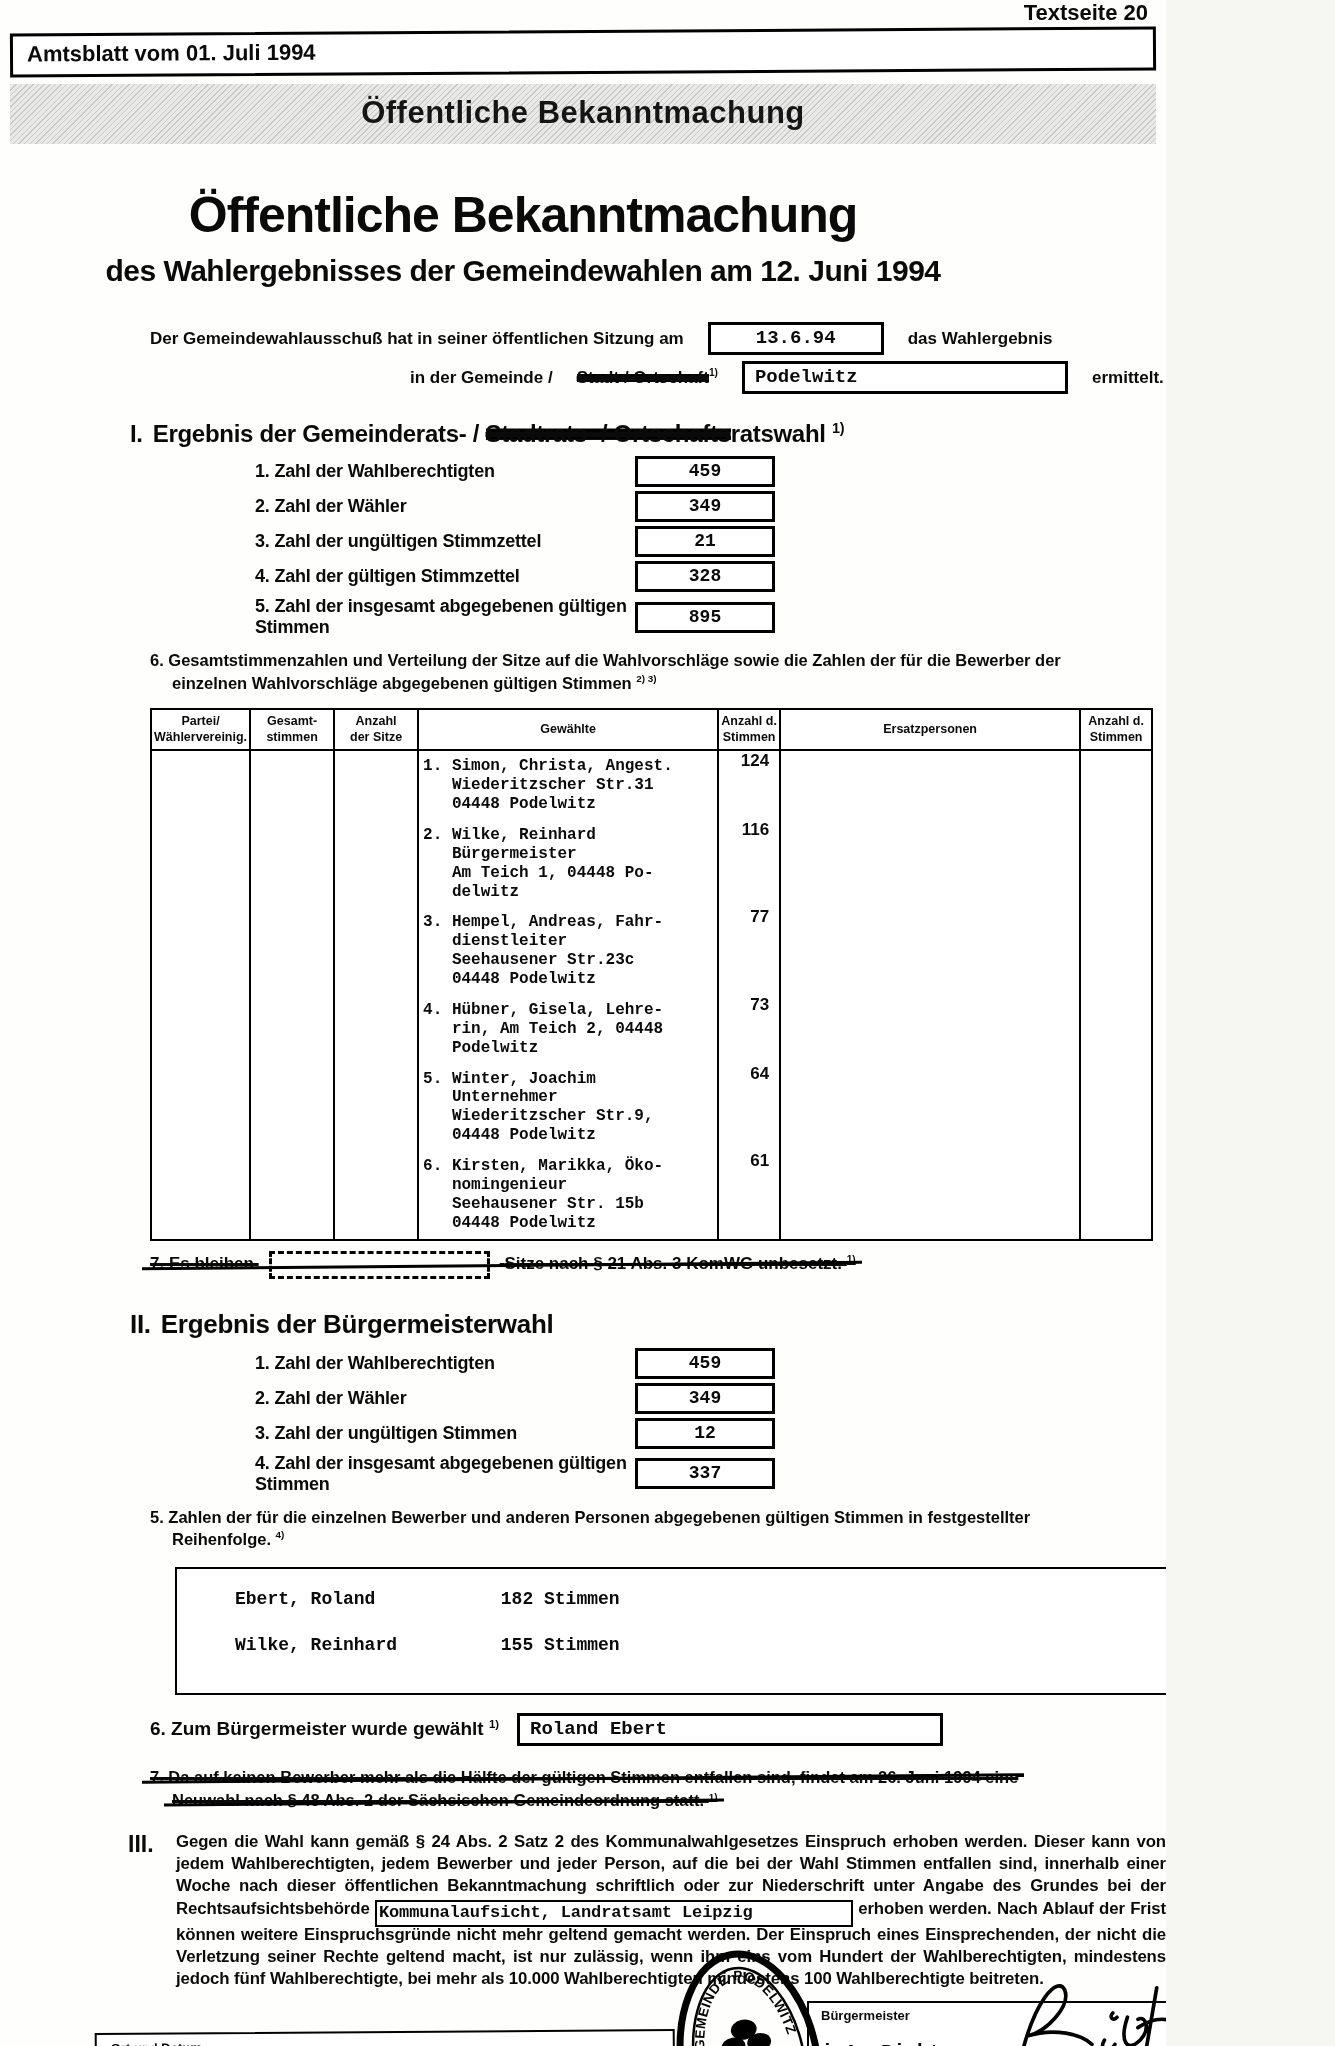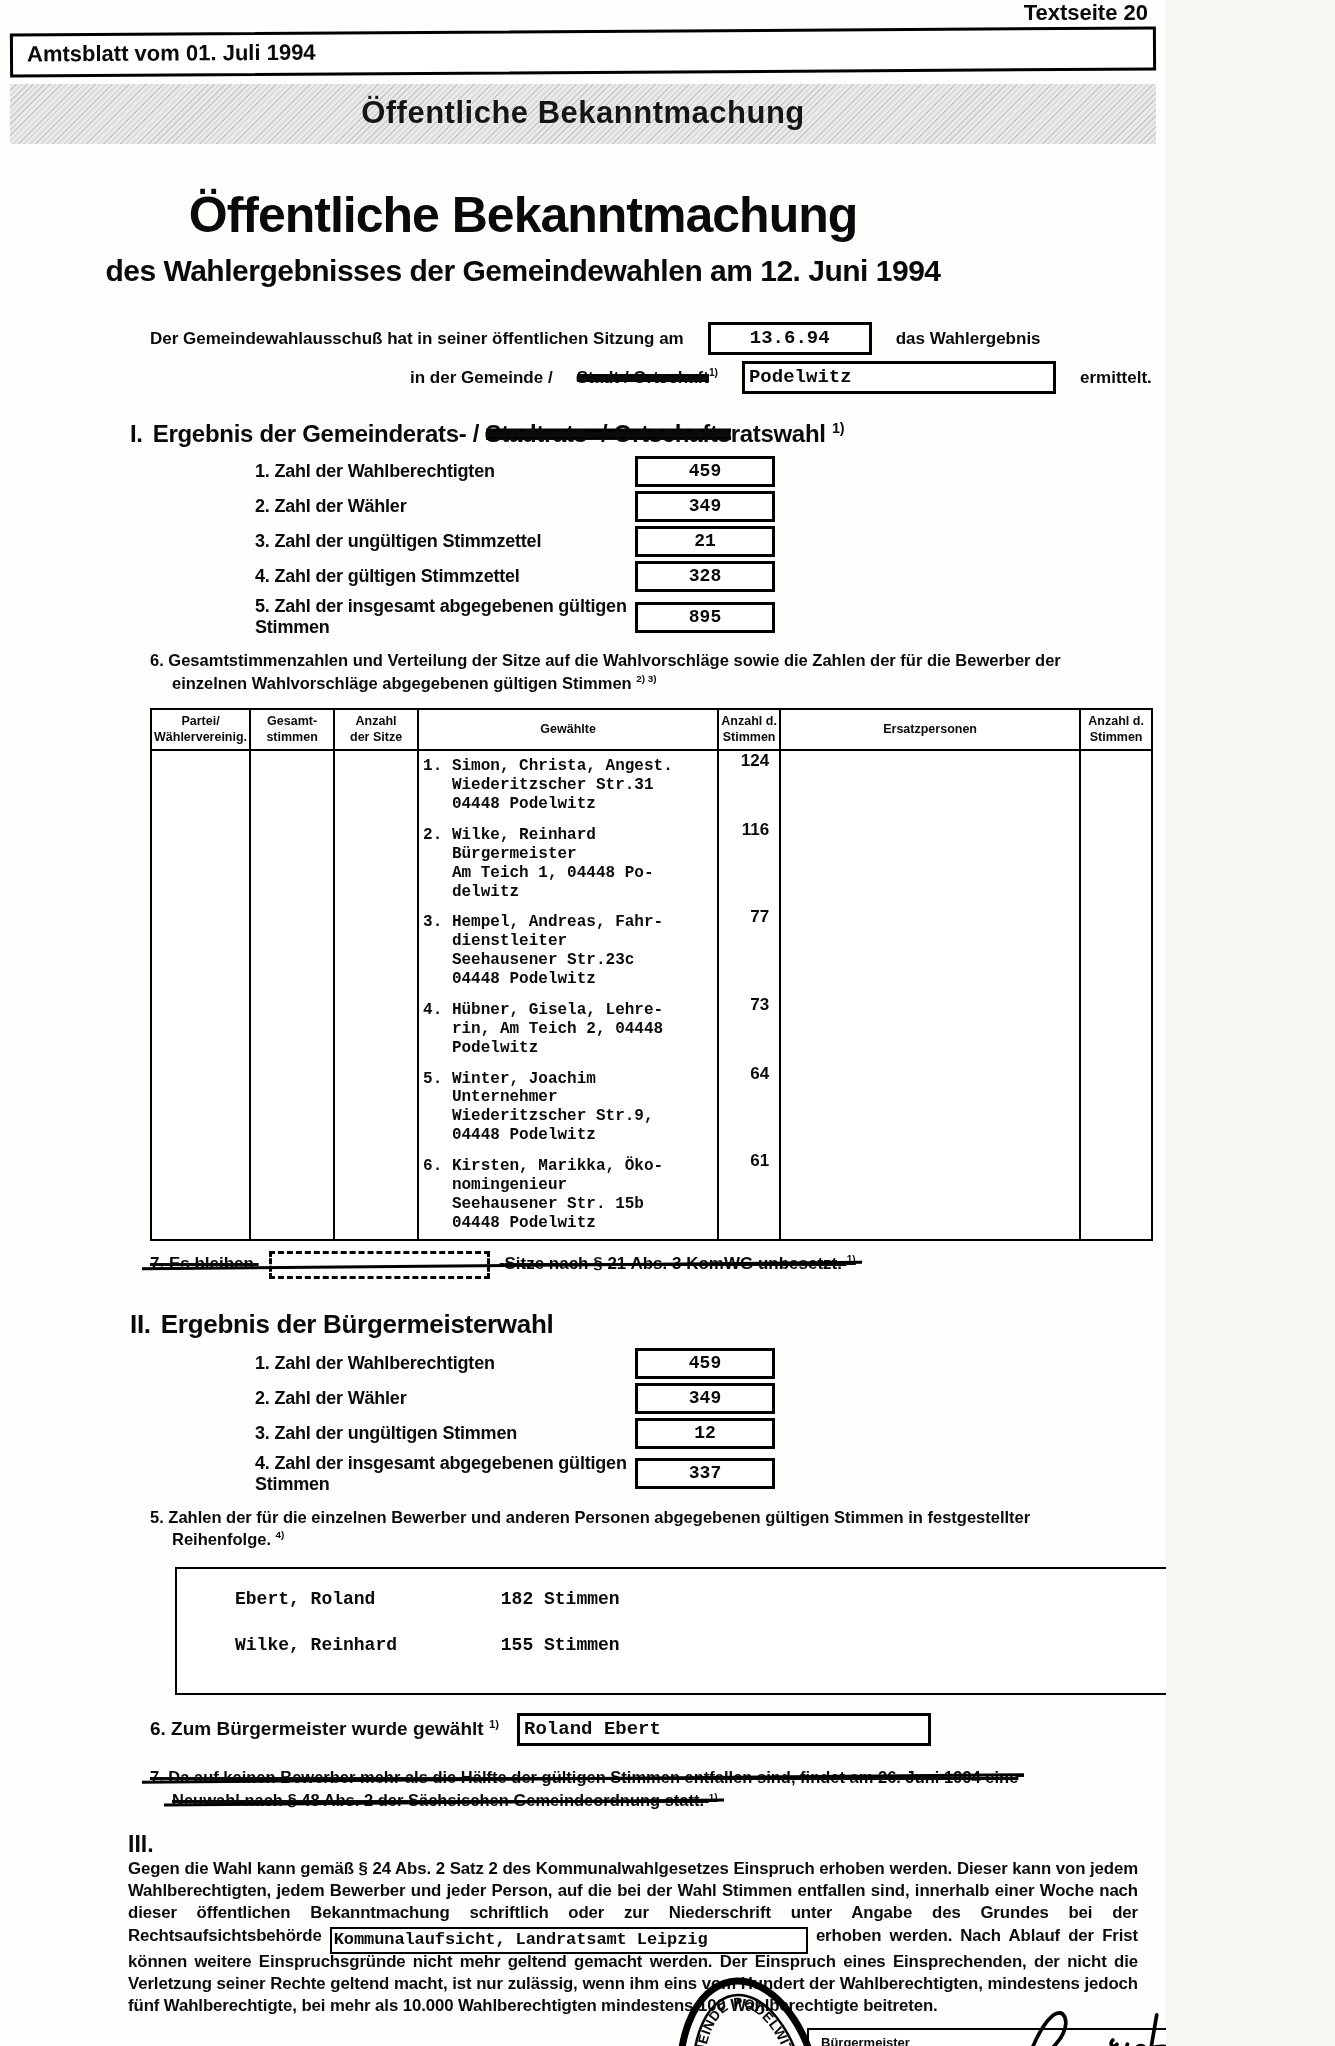--- a/index.html
+++ b/index.html
@@ -18,21 +18,21 @@
   
   .title-wrap { margin-top:42px; text-align:center; }
   .doc-title { font-size:50px; font-weight:bold; letter-spacing:-1px; margin:0 120px 0 0; }
   .doc-subtitle { font-size:30px; font-weight:bold; letter-spacing:-0.5px; margin:10px 120px 0 0; }
 
   
   .intro { margin:34px 0 0 150px; font-size:17px; font-weight:bold; }
   .intro-line { margin-bottom:6px; display:flex; align-items:center; gap:24px; }
   .intro-line.l2 { margin-left:260px; }
   .vbox { display:inline-block; border:3px solid #000; font-family:"Liberation Mono","DejaVu Sans Mono",monospace; font-weight:bold;
-          font-size:19px; padding:2px 4px 3px; background:#fff; }
+          font-size:19px; padding:2px 10px 3px; background:#fff; }
   .vbox.date { width:150px; text-align:center; }
   .vbox.gemeinde { width:300px; text-align:left; }
   sup { font-size:0.6em; }
 
   .scrib { text-decoration:line-through; text-decoration-thickness:5px;
            background-image:linear-gradient(to bottom,transparent 30%,#000 33% 45%,transparent 47% 57%,#000 60% 72%,transparent 75%); }
 
   
   .sec-heading { margin:26px 0 4px 130px; font-size:24px; font-weight:bold; letter-spacing:-0.3px; }
   .sec-heading .secnum { margin-right:10px; }
@@ -70,21 +70,21 @@
   .mayor-row { font-family:"Liberation Mono","DejaVu Sans Mono",monospace; font-size:18px; font-weight:bold; margin-bottom:26px; }
   .mayor-row:last-child { margin-bottom:0; }
   .mayor-name { display:inline-block; width:255px; }
 
   .elected-row { display:flex; align-items:center; gap:18px; margin:18px 0 0 150px; font-size:19px; font-weight:bold; }
   .vbox.elected { width:400px; font-size:19px; }
 
   .sec2-strike { margin:20px 0 0 150px; font-size:16.5px; font-weight:bold; line-height:1.45; }
 
   
-  .sec3 { display:flex; margin:18px 0 0 128px;flex-direction:column; }
+  .sec3 { display:flex; margin:18px 0 0 128px; }
   .sec3-num { font-size:23px; font-weight:bold; width:48px; flex:none; }
   .sec3-body { width:1010px; font-size:16.8px; font-weight:bold; text-align:justify; line-height:1.3; letter-spacing:-0.1px; }
   .vbox.authority { min-width:470px; font-size:17px; padding:0 2px 1px; border-width:2.5px; transform:translateY(3px); }
 
   
   .sig-row { position:relative; margin:26px 0 0 95px; height:112px; }
   .ort-box { position:absolute; left:0; top:16px; width:548px; height:76px; border:2.5px solid #000; padding:6px 14px; background:#fff; transform:rotate(-0.4deg); }
   .box-label { font-size:13px; font-weight:bold; }
   .ort-value { font-family:"Liberation Mono","DejaVu Sans Mono",monospace; font-size:20px; font-weight:bold; margin-top:8px; }
   .siegel-label { position:absolute; left:545px; top:58px; font-size:14px; font-weight:bold; }

